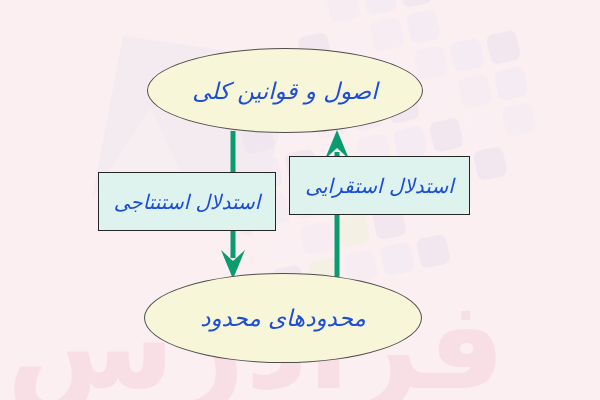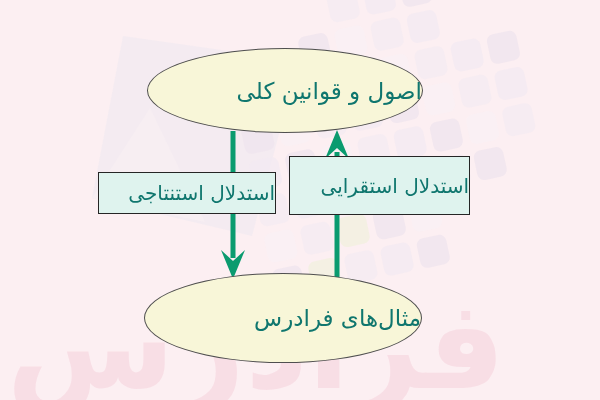--- a/index.html
+++ b/index.html
@@ -8,40 +8,41 @@
     position:relative;
     width:600px;height:400px;
     background:var(--background,#FCEFF2);
     overflow:hidden;
   }
   #stage svg{position:absolute;left:0;top:0;}
   .layer-watermark{z-index:0;}
   .layer-arrows{z-index:1;}
   .node, .labelbox{
     position:absolute;
-    display:flex;align-items:center;
+    display:flex;align-items:center;justify-content:center;
     text-align:center;
-    color:#0f766e;
+    color:#1d4ed8;
     z-index:2;
     box-sizing:border-box;
+    font-style:italic;
   }
   .node{
     background:var(--node-fill,#F8F6D8);
     border:1.6px solid #4F4F4F;
     border-radius:50%;
     font-size:23px;
   }
   .node-top{left:147px;top:48px;width:276px;height:85px;}
   .node-bottom{left:144px;top:273px;width:278px;height:90px;}
   .labelbox{
     background:var(--label-fill,#DFF3EE);
     border:1.7px solid #252525;
     font-size:20px;
   }
-  .labelbox-left{left:98px;top:172px;width:178px;height:42px;}
+  .labelbox-left{left:98px;top:172px;width:178px;height:59px;}
   .labelbox-right{left:289px;top:156px;width:181px;height:59px;}
   .arrow-line{stroke:var(--arrow,#0A9B6F);stroke-width:5;fill:none;}
   .arrow-head{fill:var(--arrow,#0A9B6F);}
   .wm-text{
     font-size:122px;font-weight:bold;
     fill:#F8DBE3;opacity:.8;
   }
 </style>
 </head>
 <body>
@@ -120,16 +121,16 @@
 
   <div class="labelbox labelbox-left" dir="rtl">
     <span>استدلال استنتاجی</span>
   </div>
 
   <div class="labelbox labelbox-right" dir="rtl">
     <span>استدلال استقرایی</span>
   </div>
 
   <div class="node node-bottom" dir="rtl">
-    <span>مثال‌های فرادرس</span>
+    <span>محدود‌های محدود</span>
   </div>
 
 </div>
 
 </body></html>

